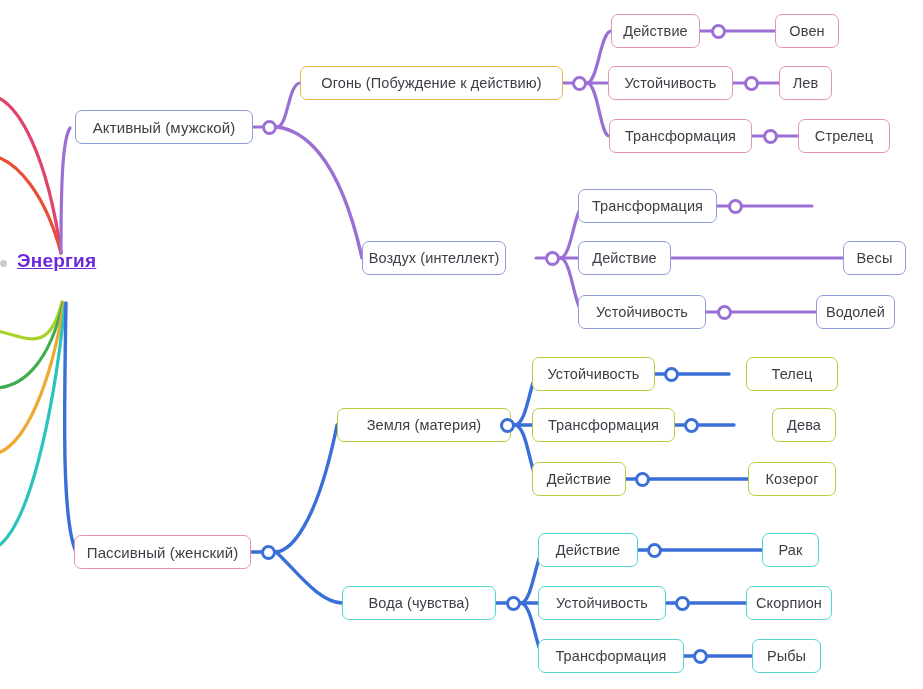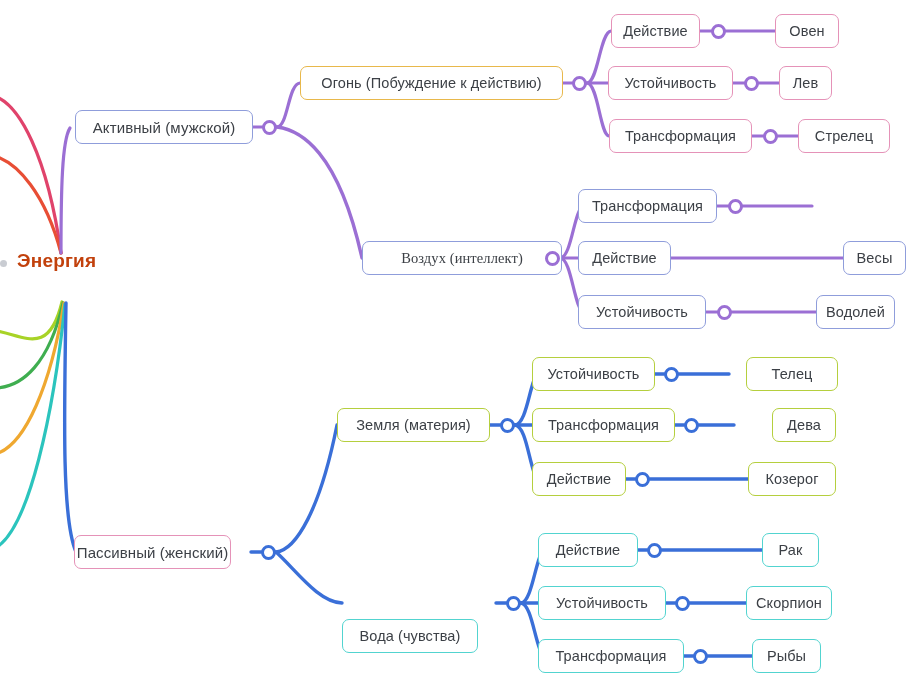--- a/index.html
+++ b/index.html
@@ -41,23 +41,24 @@
     letter-spacing: 0.1px;
     white-space: nowrap;
     padding: 0 24px;
     height: 34px;
   }
   .node.lg { font-size: 15px; }
   .root-label {
     position: absolute;
     font-size: 19px;
     font-weight: 700;
-    color: #c2410c;
+    color: #6d28d9;
     letter-spacing: 0.2px;
     white-space: nowrap;
+    text-decoration: underline;
   }
   .root-dot {
     position: absolute;
     width: 7px;
     height: 7px;
     border-radius: 50%;
     background: #c9ccd2;
   }
   .hub {
     position: absolute;
@@ -145,33 +146,33 @@
       <path d="M 708 656 L 752 656" stroke="#3a6fd8" stroke-width="3.4"></path>
     </g>
   </svg>
 
   <div class="root-dot" style="left:0px; top:260px;"></div>
   <div class="root-label" style="left:17px; top:250px;">Энергия</div>
 
   <div class="node lg" style="left:75px; top:110px; width:178px; border-color:#8f9ddb;">Активный (мужской)</div>
   <div class="hub" style="left:262px; top:120px;"></div>
 
-  <div class="node lg" style="left:74px; top:535px; width:157px; border-color:#e592b8;text-align:right;">Пассивный (женский)</div>
+  <div class="node lg" style="left:74px; top:535px; width:177px; border-color:#e592b8;text-align:right;">Пассивный (женский)</div>
   <div class="hub" style="left:261px; top:545px; border-color:#3a6fd8;"></div>
 
   <div class="node" style="left:300px; top:66px; width:263px; border-color:#e8b84b;">Огонь (Побуждение к действию)</div>
   <div class="hub" style="left:572px; top:76px;"></div>
 
-  <div class="node" style="left:362px; top:241px; width:200px; border-color:#8f9ddb;font-family:Liberation Serif, serif;">Воздух (интеллект)</div>
+  <div class="node" style="left:362px; top:241px; width:144px; border-color:#8f9ddb;">Воздух (интеллект)</div>
   <div class="hub" style="left:545px; top:251px;"></div>
 
-  <div class="node" style="left:337px; top:408px; width:153px; border-color:#b5cf3e;">Земля (материя)</div>
+  <div class="node" style="left:337px; top:408px; width:174px; border-color:#b5cf3e;">Земля (материя)</div>
   <div class="hub" style="left:500px; top:418px; border-color:#3a6fd8;"></div>
 
-  <div class="node" style="left:342px; top:586px; width:136px; border-color:#52d4d0;margin-top:33px;">Вода (чувства)</div>
+  <div class="node" style="left:342px; top:586px; width:154px; border-color:#52d4d0;">Вода (чувства)</div>
   <div class="hub" style="left:506px; top:596px; border-color:#3a6fd8;"></div>
 
   <div class="node" style="left:611px; top:14px; width:89px; border-color:#e592b8;">Действие</div>
   <div class="hub" style="left:711px; top:24px;"></div>
   <div class="node" style="left:775px; top:14px; width:64px; border-color:#e592b8;">Овен</div>
 
   <div class="node" style="left:608px; top:66px; width:125px; border-color:#e592b8;">Устойчивость</div>
   <div class="hub" style="left:744px; top:76px;"></div>
   <div class="node" style="left:779px; top:66px; width:53px; border-color:#e592b8;">Лев</div>
 

